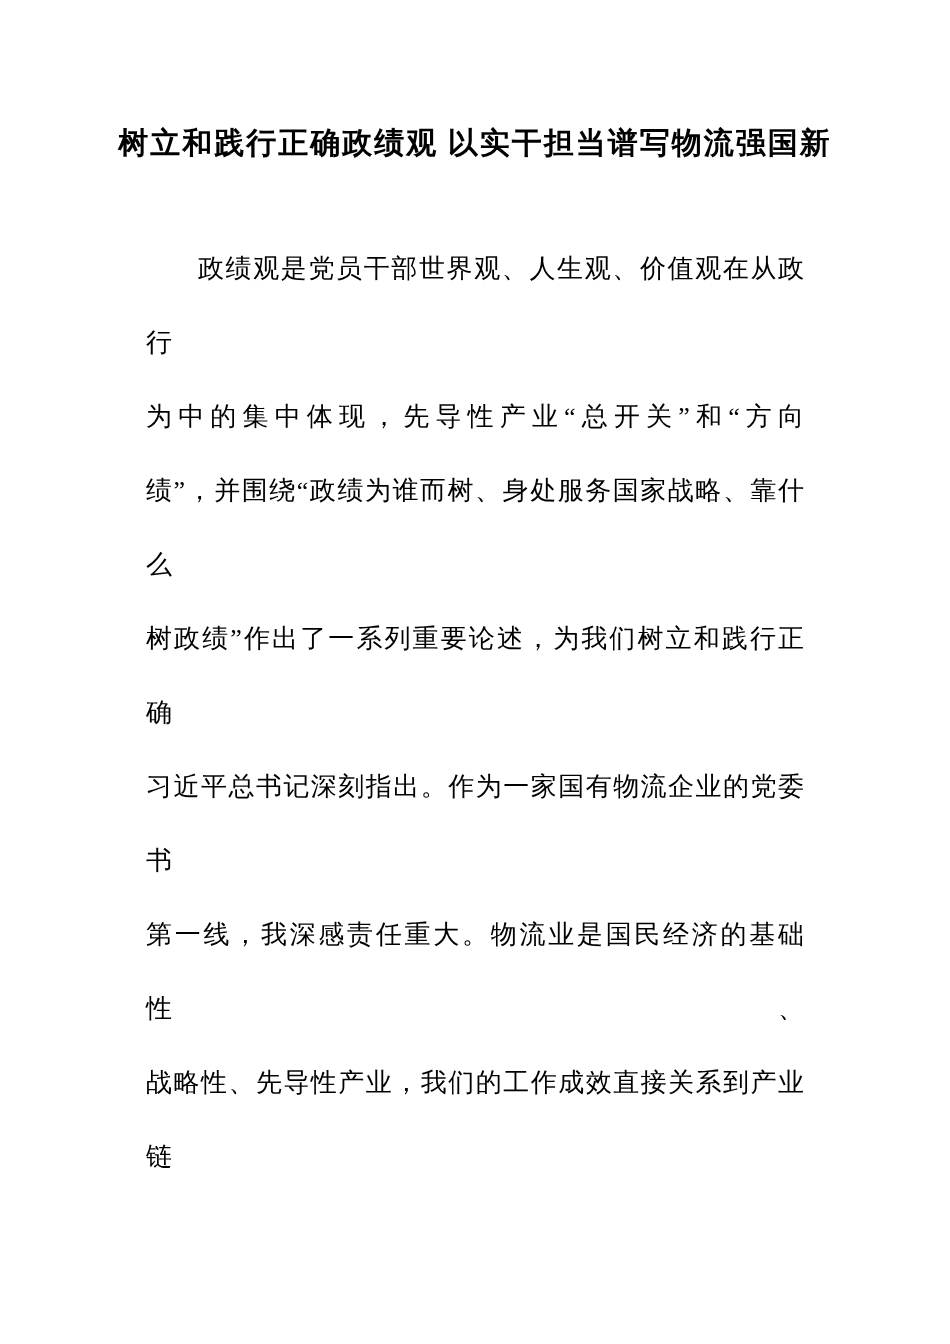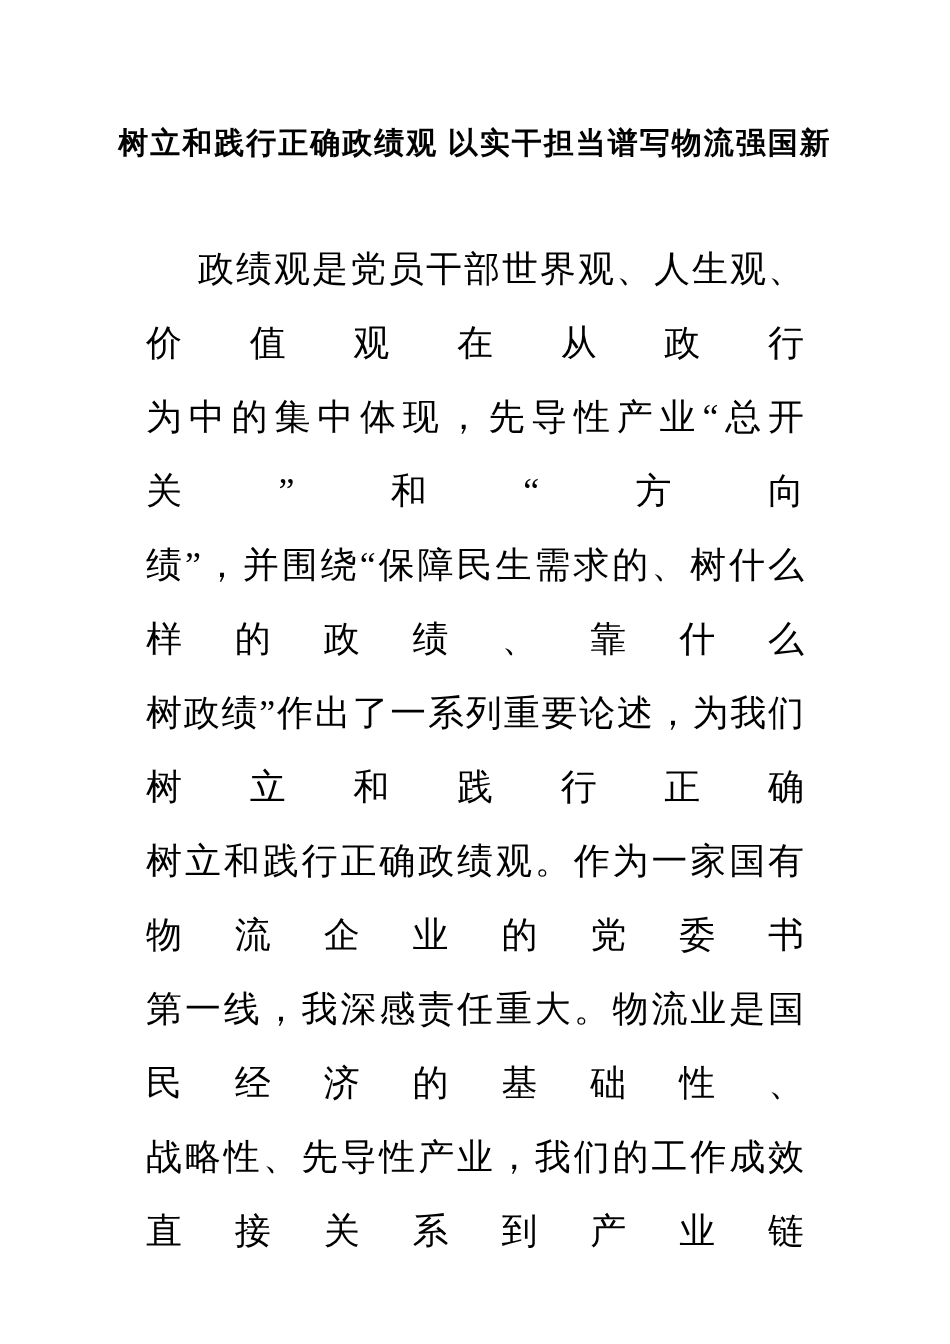--- a/index.html
+++ b/index.html
@@ -28,21 +28,21 @@
     color: #000000;
   }
   .doc-title .title-line {
     display: block;
   }
   .doc-body {
     margin-top: 49px;
     padding: 0 145px 0 146px;
   }
   .body-line {
-    font-size: 36px;
+    font-size: 26px;
     line-height: 74px;
     color: #000000;
     text-align: justify;
     text-align-last: justify;
     text-justify: inter-character;
     letter-spacing: 1px;
   }
   .body-line.first-line {
     text-indent: 52px;
   }
@@ -52,21 +52,21 @@
 
 <div class="page">
 
   <h1 class="doc-title">
     <span class="title-line">树立和践行正确政绩观 以实干担当谱写物流强国新</span>
   </h1>
 
   <div class="doc-body">
     <div class="body-line first-line">政绩观是党员干部世界观、人生观、价值观在从政行</div>
     <div class="body-line">为中的集中体现，先导性产业“总开关”和“方向</div>
-    <div class="body-line">绩”，并围绕“保障民生需求的、树什么样的政绩、靠什么</div>
+    <div class="body-line">绩”，并围绕“政绩为谁而树、身处服务国家战略、靠什么</div>
     <div class="body-line">树政绩”作出了一系列重要论述，为我们树立和践行正确</div>
-    <div class="body-line">树立和践行正确政绩观。作为一家国有物流企业的党委书</div>
+    <div class="body-line">习近平总书记深刻指出。作为一家国有物流企业的党委书</div>
     <div class="body-line">第一线，我深感责任重大。物流业是国民经济的基础性、</div>
     <div class="body-line">战略性、先导性产业，我们的工作成效直接关系到产业链</div>
 
   </div>
 
 </div>
 
 </body></html>

